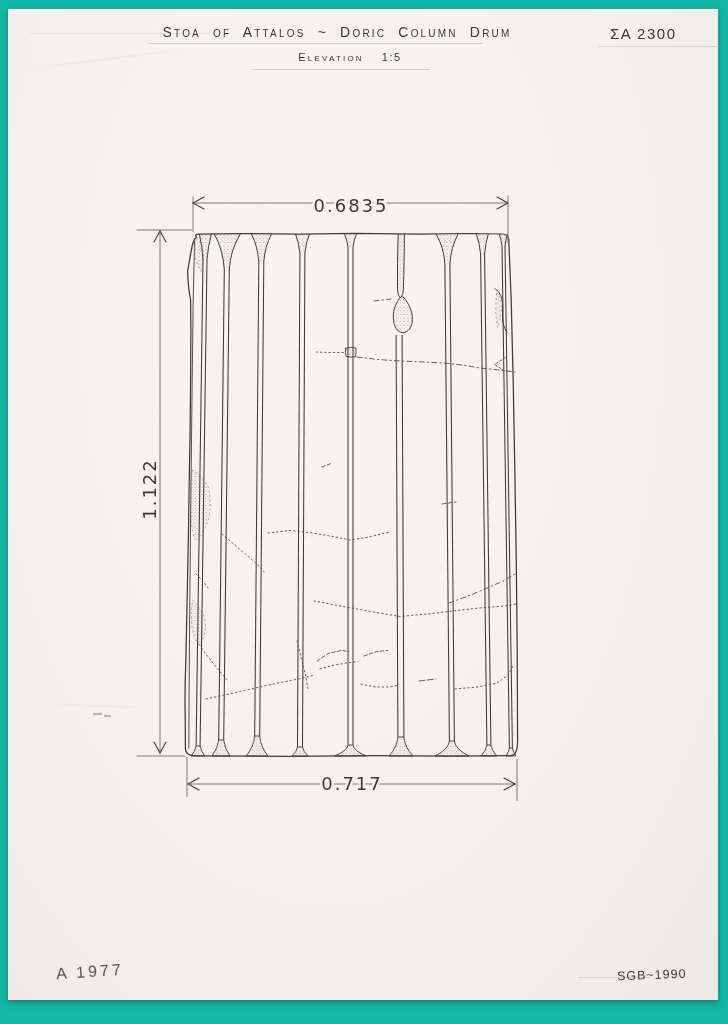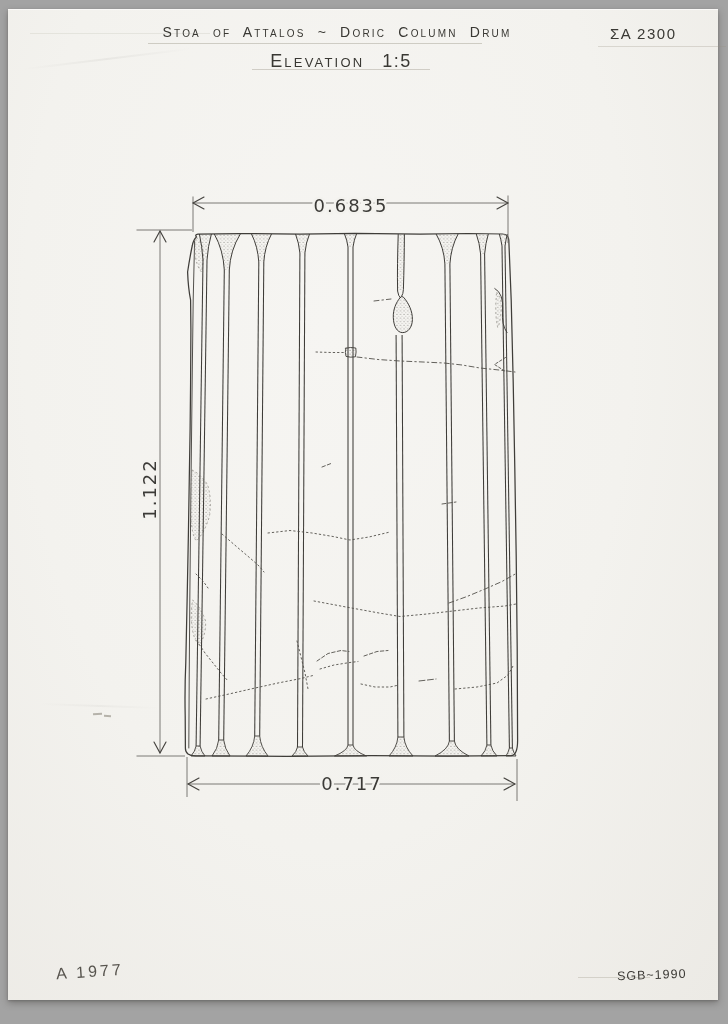--- a/index.html
+++ b/index.html
@@ -1,27 +1,27 @@
 <!DOCTYPE html>
 <html><head>
 <meta charset="utf-8">
 <style>
   html,body{margin:0;padding:0;background:#c9c8c5;}
-  .scene{position:relative;width:728px;height:1024px;background:#a3a3a3;overflow:hidden;
+  .scene{position:relative;width:728px;height:1024px;background:#14b8a6;overflow:hidden;
          font-family:"Liberation Sans",sans-serif;}
   .paper{position:absolute;left:8px;top:9px;width:710px;height:990px;
          background:radial-gradient(ellipse at 45% 32%, #f6f5f2 0%, #f3f2ee 55%, #eceae5 100%);
          box-shadow:0 3px 7px rgba(55,53,49,.38), 0 1px 2px rgba(55,53,49,.25);
          border-top:1px solid #fbfaf8;}
   .crease{position:absolute;pointer-events:none;}
   .rule{position:absolute;height:1px;pointer-events:none;}
   .title-line{position:absolute;transform:translateX(-50%);white-space:nowrap;
          color:#393833;font-variant:small-caps;letter-spacing:2.2px;word-spacing:6px;}
   .t1{left:337px;top:24px;font-size:14px;}
-  .t2{left:341px;top:51px;font-size:18px;}
+  .t2{left:350px;top:51px;font-size:11px;}
   .t2 .scale{margin-left:18px;letter-spacing:1.5px;}
   .catalog{position:absolute;left:610px;top:25px;font-size:15px;color:#3a3934;
          letter-spacing:1.5px;white-space:nowrap;}
   .note{position:absolute;white-space:nowrap;}
   .note-bl{left:56px;top:963px;font-size:16px;color:#56534d;letter-spacing:3px;
          transform:rotate(-4deg);}
   .note-br{left:617px;top:968px;font-size:12.5px;color:#3c3a36;letter-spacing:1px;
          transform:rotate(-2deg);}
   .tick{position:absolute;background:#b5b2aa;height:1.5px;}
   svg.dwg{position:absolute;left:0;top:0;}

